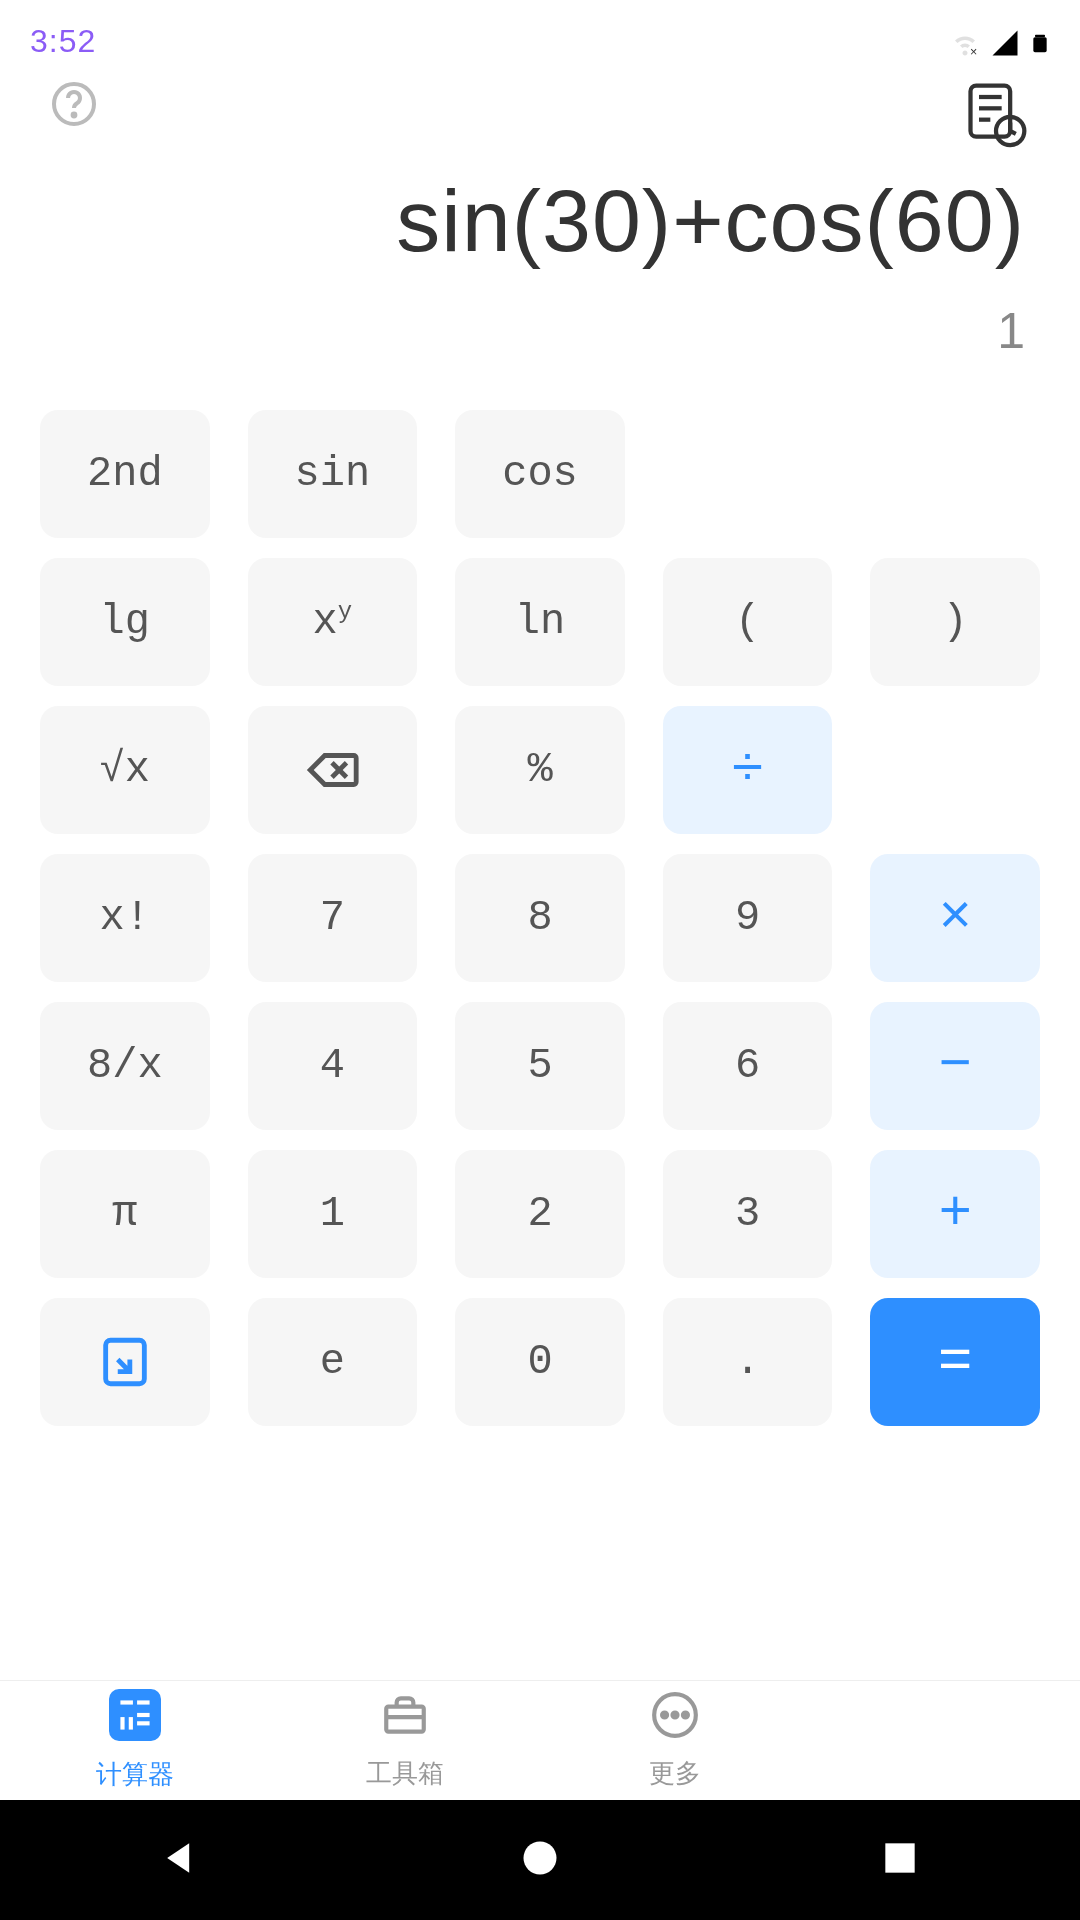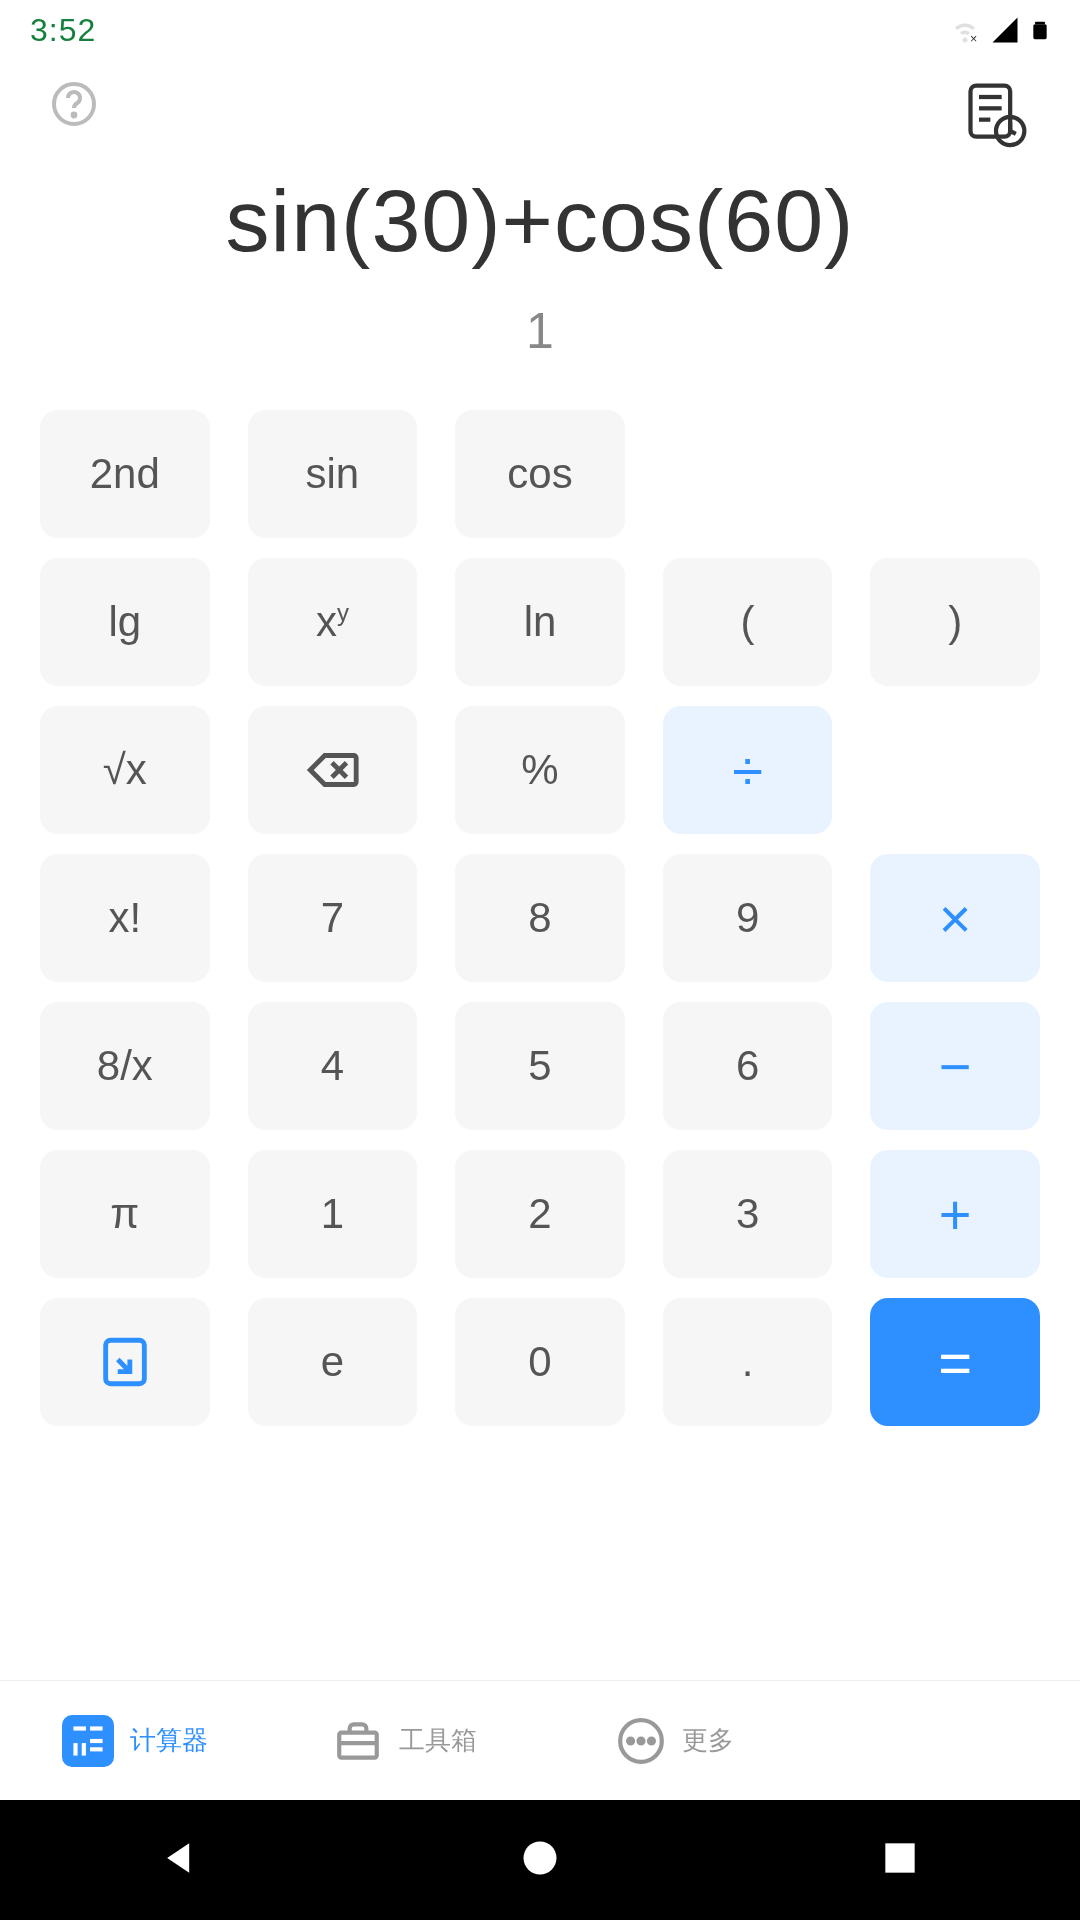--- a/index.html
+++ b/index.html
@@ -1,51 +1,51 @@
 <!DOCTYPE html>
 <html><head>
   <meta charset="utf-8">
   <style>
     * { box-sizing: border-box; margin: 0; padding: 0; }
     html, body { width: 1080px; height: 1920px; background: #fff; font-family: -apple-system, 'Helvetica Neue', Arial, sans-serif; overflow: hidden; }
 
-    .status-bar { height: 60px; display: flex; justify-content: space-between; align-items: center; padding: 0 30px; font-size: 32px; color: #15803d; }
+    .status-bar { height: 60px; display: flex; justify-content: space-between; align-items: flex-end; padding: 0 30px; font-size: 32px; color: #8b5cf6; }
     .status-left { font-weight: 400; letter-spacing: 1px; }
     .status-right { display: flex; align-items: center; gap: 10px; }
 
     .header-bar { height: 100px; display: flex; justify-content: space-between; align-items: flex-start; padding: 20px 50px 0 50px; }
     .help-icon-wrap svg { width: 48px; height: 48px; }
     .history-icon-wrap svg { width: 68px; height: 68px; }
 
-    .display-area { padding: 0 55px; text-align: center; }
+    .display-area { padding: 0 55px; text-align: right; }
     .expression { font-size: 88px; color: #333; font-weight: 400; margin-top: 10px; letter-spacing: 1px; }
     .result { font-size: 50px; color: #888; margin-top: 30px; }
 
     .keypad { padding: 0 40px; margin-top: 50px; }
-    .key-row { display: grid; grid-template-columns: repeat(5, 1fr); gap: 38px; margin-bottom: 20px; }
+    .key-row { display: grid; grid-template-columns: repeat(5, 1fr); gap: 38px; margin-bottom: 20px; font-family: Liberation Mono, monospace; }
     .key {
       height: 128px;
       background: #f6f6f6;
       border-radius: 18px;
       display: flex;
       align-items: center;
       justify-content: center;
       font-size: 42px;
       color: #555;
       user-select: none;
     }
     .key.op-light { background: #e8f3ff; }
     .key.op-light .op-glyph { color: #2e8fff; font-size: 56px; font-weight: 500; }
     .key.equals { background: #2e8fff; color: #fff; }
     .key.equals .equals-glyph { font-size: 58px; }
     .key .sup { font-size: 24px; vertical-align: super; }
     .key svg { width: 58px; height: 58px; }
 
     .bottom-nav { position: absolute; bottom: 120px; left: 0; right: 0; height: 120px; border-top: 1px solid #eee; display: grid; grid-template-columns: repeat(4, 1fr); }
-    .nav-item { display: flex; align-items: center; justify-content: center; gap: 16px; color: #999; font-size: 26px; }
+    .nav-item { display: flex; flex-direction: column; align-items: center; justify-content: center; gap: 16px; color: #999; font-size: 26px; }
     .nav-item.active { color: #2e8fff; }
     .nav-item svg { width: 50px; height: 50px; }
     .nav-item.active .calc-icon-box { background: #2e8fff; border-radius: 10px; width: 52px; height: 52px; display:flex; align-items:center; justify-content:center;}
 
     .system-nav { position: absolute; bottom: 0; left: 0; right: 0; height: 120px; background: #000; display: flex; justify-content: space-around; align-items: center; }
     .system-nav svg { width: 44px; height: 44px; }
   </style>
 </head>
 <body>
 

